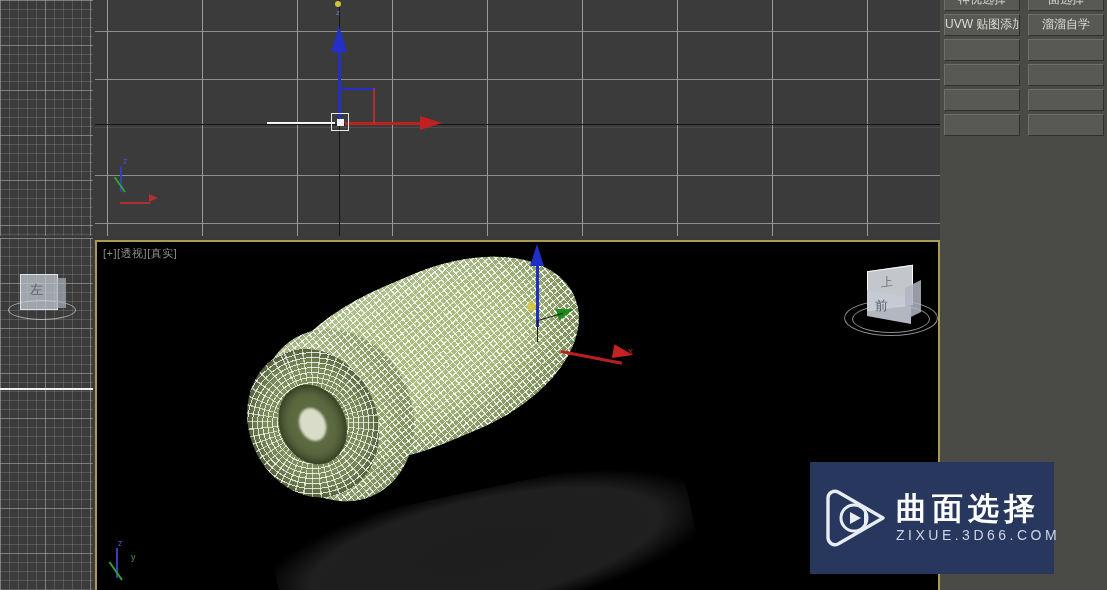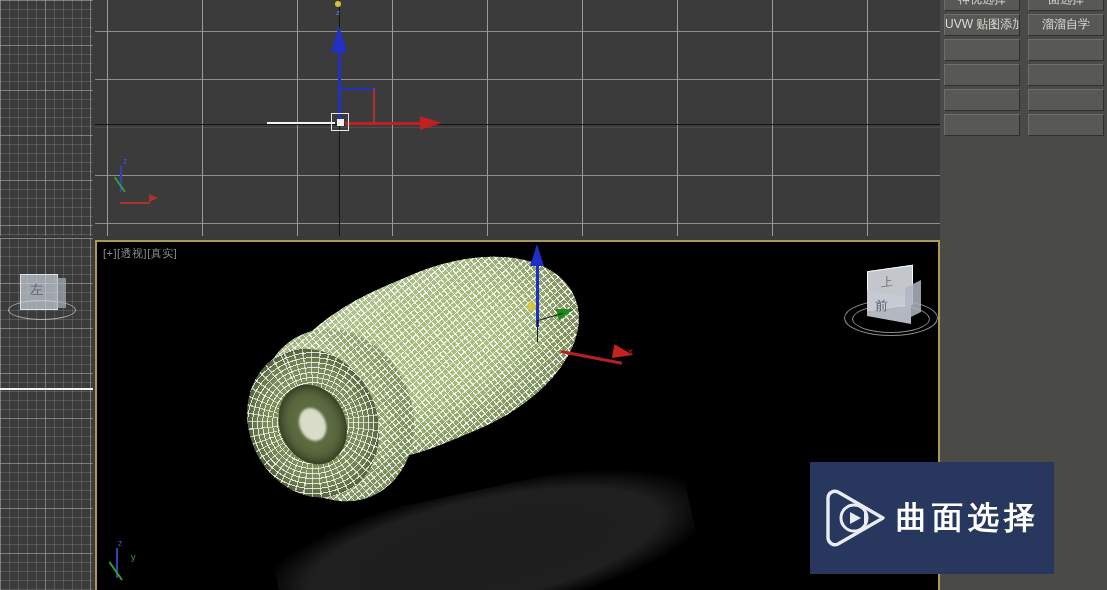--- a/index.html
+++ b/index.html
@@ -269,16 +269,17 @@
     <div class="wm-logo">
       <svg width="62" height="58" viewBox="0 0 62 58">
         <path d="M31 3 L57 48 a7 7 0 0 1 -6 10 L11 58 a7 7 0 0 1 -6 -10 Z" fill="none" stroke="#e8ecf4" stroke-width="3.4" stroke-linejoin="round" transform="rotate(90 31 29)"></path>
         <circle cx="28" cy="29" r="13" fill="none" stroke="#e8ecf4" stroke-width="3"></circle>
         <path d="M24 23 L35 29 L24 35 Z" fill="#e8ecf4"></path>
         <rect x="38" y="22" width="3" height="14" fill="#e8ecf4"></rect>
       </svg>
     </div>
     <div class="wm-text">
       <div class="wm-cn">曲面选择</div>
+      <div class="wm-en">ZIXUE.3D66.COM</div>
     </div>
   </div>
 
 </div>
 
 </body></html>

